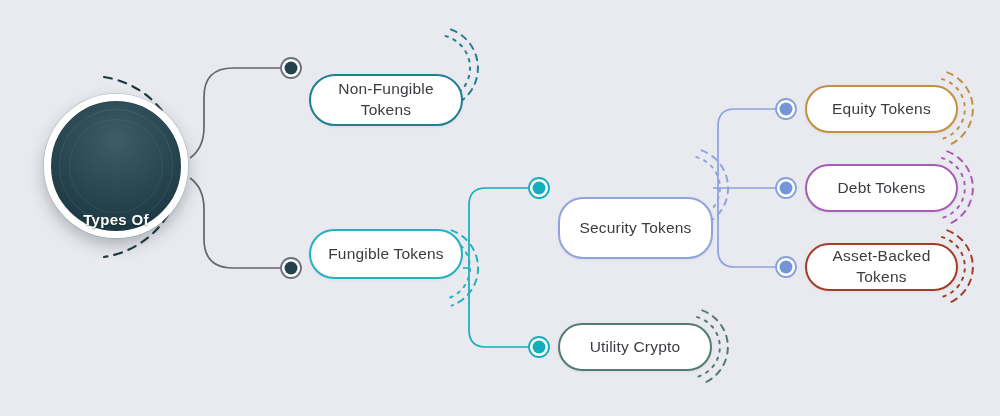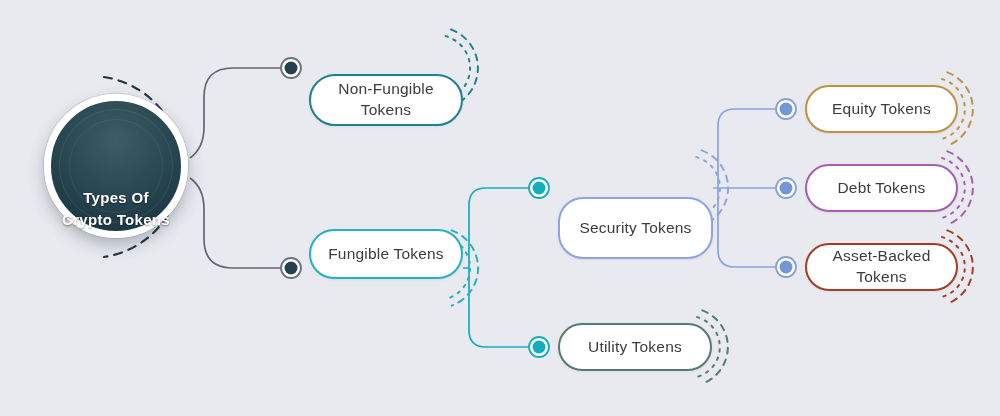--- a/index.html
+++ b/index.html
@@ -111,37 +111,36 @@
     <g>
       <circle cx="786" cy="267" r="10" fill="#ffffff" stroke-width="1.8" stroke="#87a0dc"></circle>
       <circle cx="786" cy="267" r="6.5" fill="#7495d6"></circle>
     </g>
   </svg>
 
   <div class="hub" style="background: radial-gradient(circle at 50% 30%, rgb(62, 92, 102) 0%, rgb(43, 73, 83) 45%, rgb(21, 49, 59) 100%); color: rgb(255, 255, 255); border-color: rgb(255, 255, 255);">
     <span class="ring1"></span>
     <span class="ring2"></span>
     <span class="hub-line">Types Of</span>
-    <span class="hub-line">Crypto Tokens</span>
   </div>
 
   <div class="pill p-nf" style="border-color: rgb(31, 127, 147);">
     <div class="lbl">Non-Fungible Tokens</div>
   </div>
 
   <div class="pill p-f" style="border-color: rgb(36, 177, 193);">
     <div class="lbl">Fungible Tokens</div>
   </div>
 
   <div class="pill p-sec" style="border-color: rgb(143, 164, 222);">
     <div class="lbl">Security Tokens</div>
   </div>
 
   <div class="pill p-util" style="border-color: rgb(82, 124, 114);">
-    <div class="lbl">Utility Tokens</div>
+    <div class="lbl">Utility Crypto</div>
   </div>
 
   <div class="pill p-eq" style="border-color: rgb(195, 144, 66);">
     <div class="lbl">Equity Tokens</div>
   </div>
 
   <div class="pill p-debt" style="border-color: rgb(168, 92, 181);">
     <div class="lbl">Debt Tokens</div>
   </div>
 

